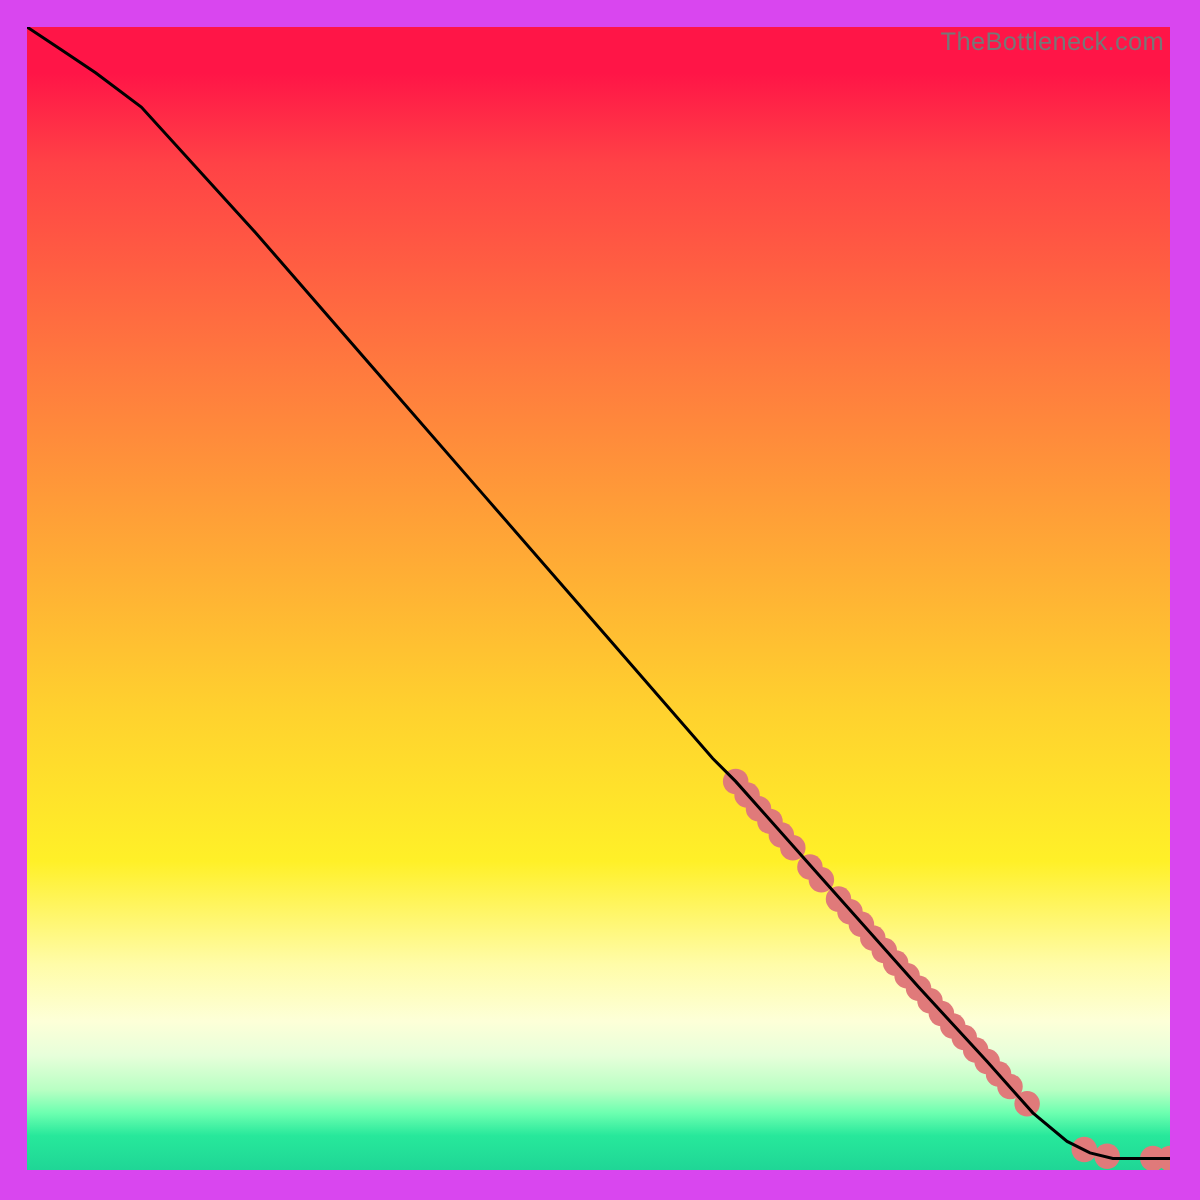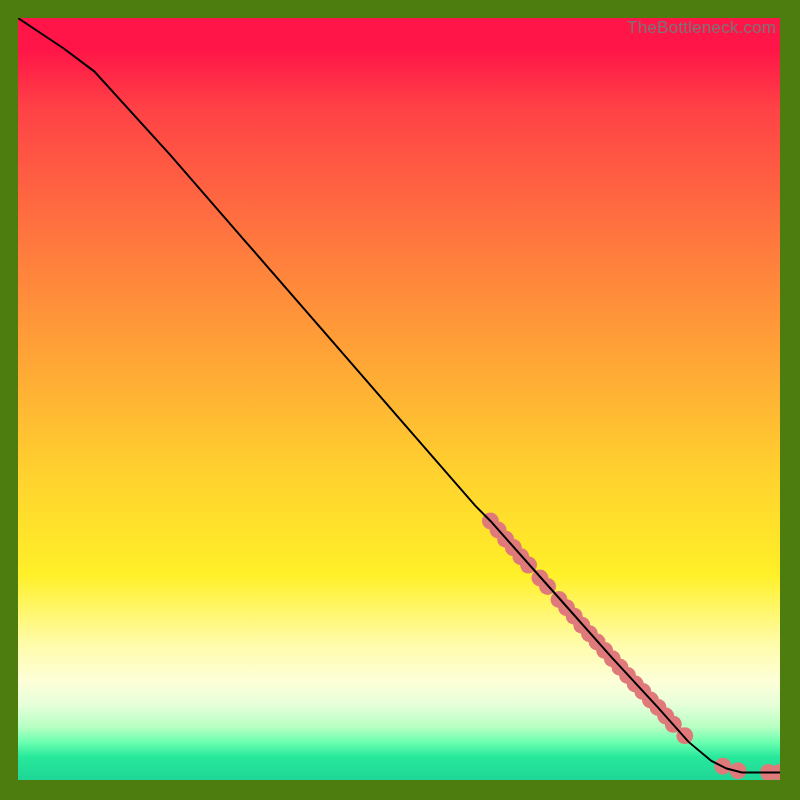--- a/index.html
+++ b/index.html
@@ -8,21 +8,21 @@
     width: 800px;
     height: 800px;
     background: #000;
     font-family: Arial, Helvetica, sans-serif;
     overflow: hidden;
   }
   .stage {
     position: relative;
     width: 800px;
     height: 800px;
-    background: #4d7c0f;
+    background: #d946ef;
   }
   .plot-area {
     position: absolute;
     
     left: 18px;
     top: 18px;
     width: 762px;
     height: 762px;
     
     background: linear-gradient(

